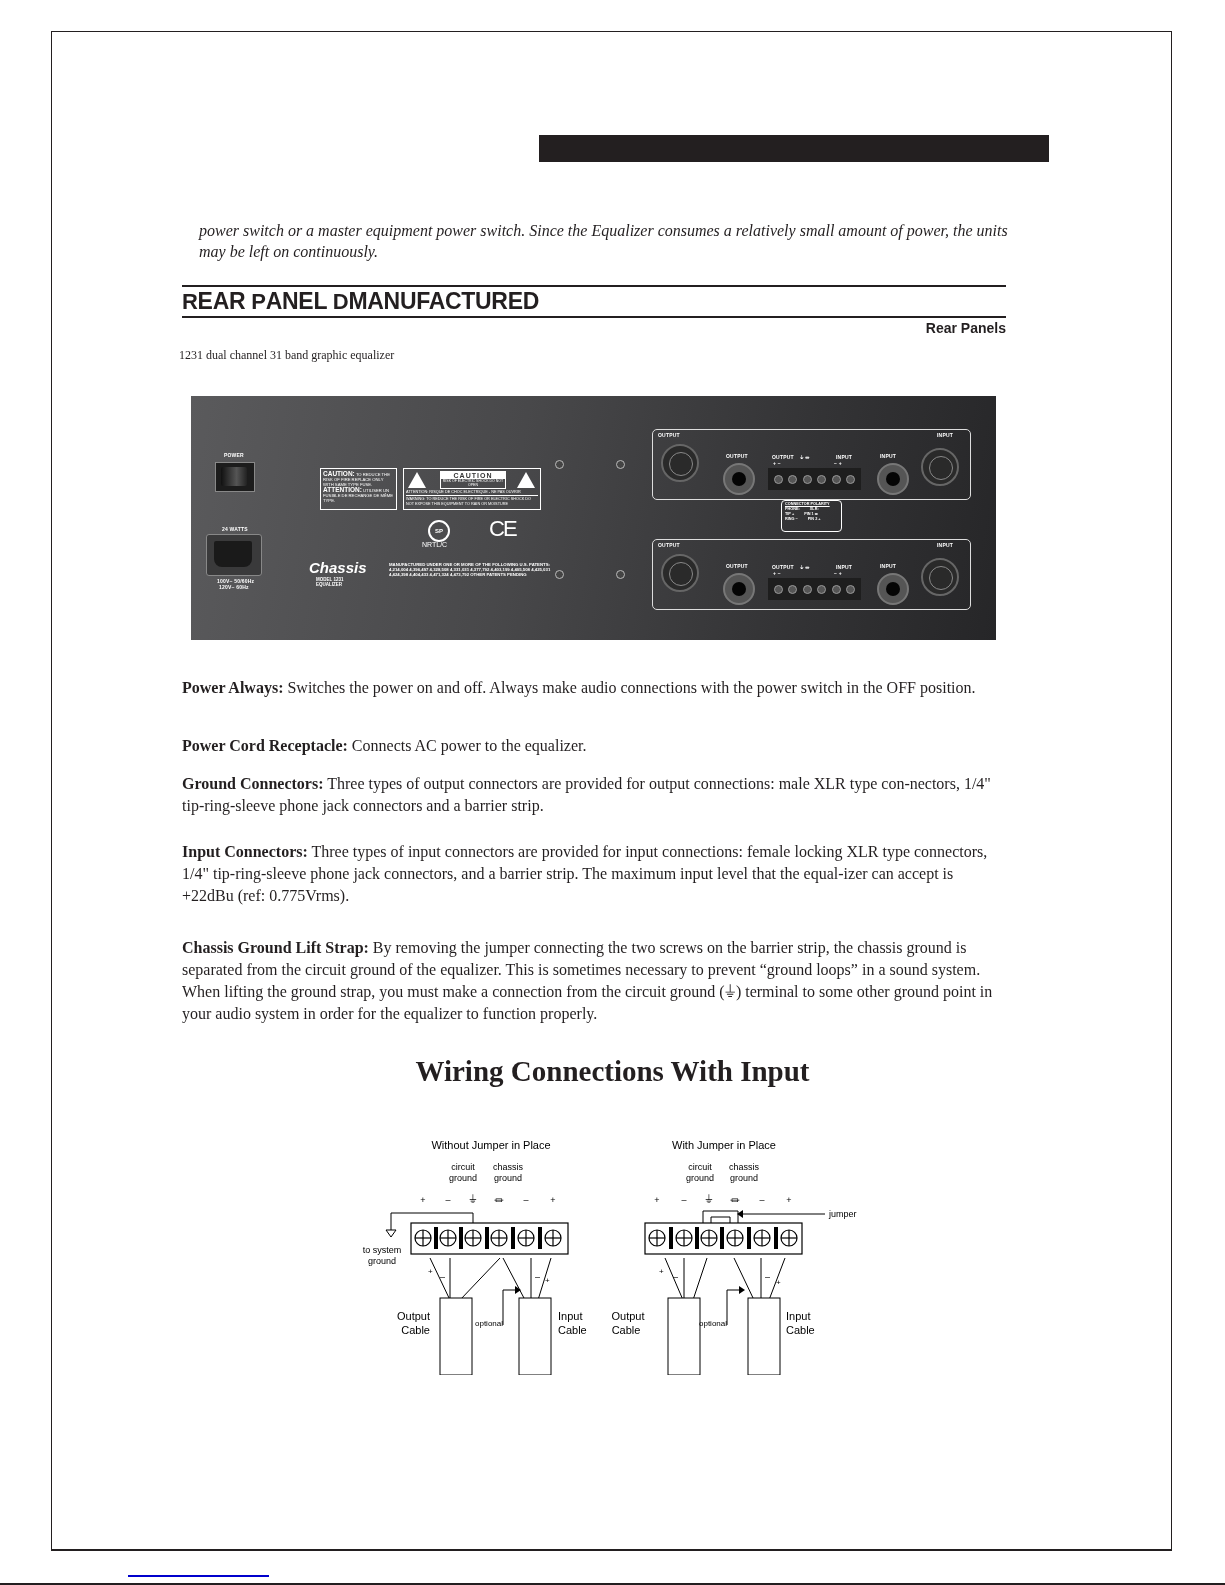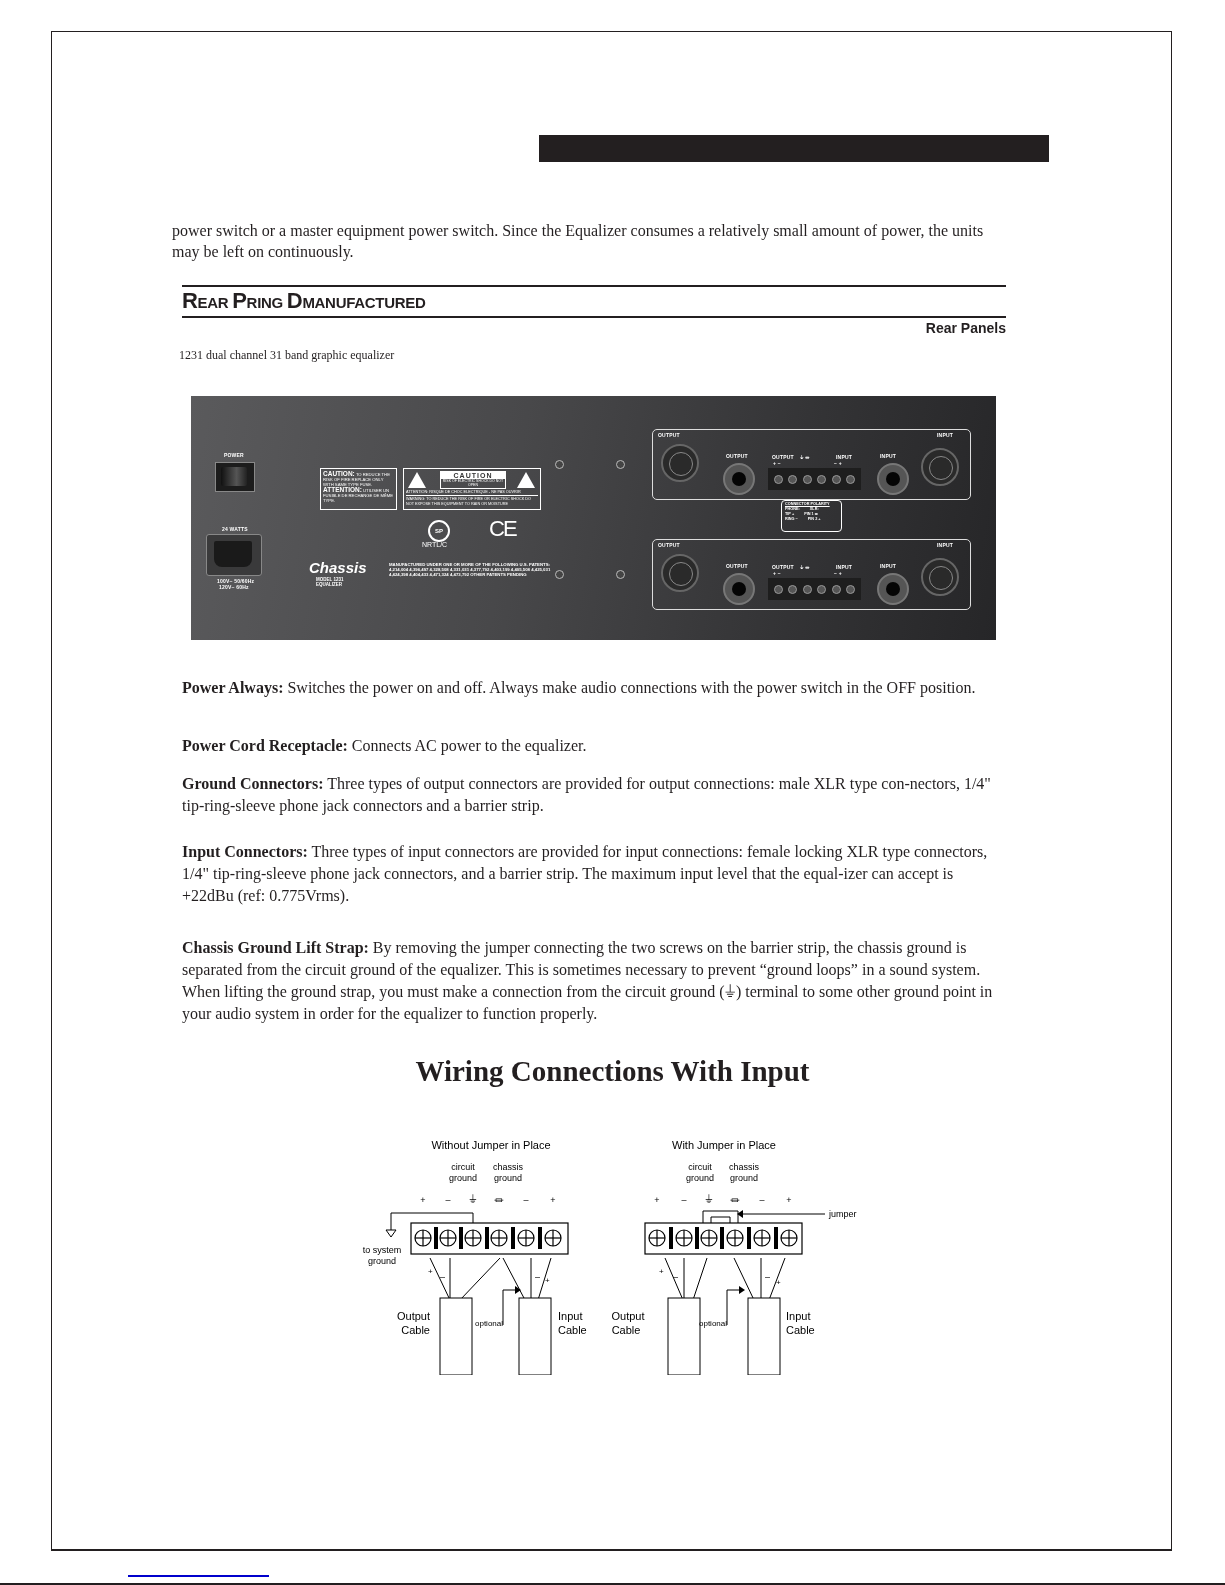--- a/index.html
+++ b/index.html
@@ -3,24 +3,24 @@
 <meta charset="utf-8">
 <style>
   html, body { margin:0; padding:0; background:#ffffff; }
   body { width:1225px; height:1585px; position:relative; overflow:hidden; font-family:"Liberation Serif", serif; color:#231f20; }
   .page-frame { position:absolute; left:51px; top:31px; width:1121px; height:1520px; border:1px solid #231f20; border-bottom:2px solid #231f20; box-sizing:border-box; }
   .header-bar { position:absolute; left:539px; top:135px; width:510px; height:27px; background:#231f20; }
   .bottom-link { position:absolute; left:128px; top:1574px; width:141px; height:1px; border-bottom:2px solid #0000cc; }
   .bottom-rule { position:absolute; left:0; top:1583px; width:1225px; height:2px; background:#231f20; }
 
   .text { position:absolute; font-size:16px; line-height:21px; }
-  .intro { left:172px; top:220px; width:820px; }
+  .intro { left:199px; top:220px; width:820px;font-style:italic; }
   .section-rule-top { position:absolute; left:182px; top:285px; width:824px; height:2px; background:#231f20; }
   .section-title { position:absolute; left:182px; top:288px; font-family:"Liberation Sans", sans-serif; font-weight:bold; font-size:22px; letter-spacing:-0.3px; }
-  .section-title .small { font-size:15px; }
+  .section-title .small { font-size:23px; }
   .section-rule-bottom { position:absolute; left:182px; top:316px; width:824px; height:2px; background:#231f20; }
   .subtitle { position:absolute; right:219px; top:320px; font-family:"Liberation Sans", sans-serif; font-weight:bold; font-size:14px; }
   .caption { position:absolute; left:179px; top:348px; font-size:12px; }
 
   
   .panel { position:absolute; left:191px; top:396px; width:805px; height:244px; background:linear-gradient(100deg,#5a5a5c 0%,#48484a 40%,#333335 75%,#262628 100%); font-family:"Liberation Sans", sans-serif; color:#fff; }
   .p-abs { position:absolute; }
   .p-lbl { font-size:5px; font-weight:bold; letter-spacing:0.2px; }
   .power-switch { left:24px; top:66px; width:38px; height:28px; background:#1c1c1c; border:1px solid #888; }
   .power-switch::after { content:""; position:absolute; left:5px; top:4px; width:26px; height:19px; background:linear-gradient(90deg,#111,#555 60%,#222); border-radius:2px; }
@@ -60,21 +60,21 @@
 </style>
 </head>
 <body>
 
 <div class="page-frame"></div>
 <div class="header-bar"></div>
 
 <div class="text intro">power switch or a master equipment power switch. Since the  Equalizer consumes a relatively small  amount of power, the units may be left on continuously.</div>
 
 <div class="section-rule-top"></div>
-<div class="section-title"><span>R</span><span class="small">EAR </span><span>P</span><span class="small">RING </span><span>D</span><span class="small">MANUFACTURED</span></div>
+<div class="section-title"><span>R</span><span class="small">EAR </span><span>P</span><span class="small">ANEL </span><span>D</span><span class="small">MANUFACTURED</span></div>
 <div class="section-rule-bottom"></div>
 <div class="subtitle">Rear Panels</div>
 <div class="caption">1231 dual channel 31 band graphic equalizer</div>
 
 <div class="panel">
   <div class="p-abs p-lbl" style="left:33px;top:56px;">POWER</div>
   <div class="p-abs power-switch"></div>
 
   <div class="p-abs p-lbl" style="left:31px;top:130px;">24 WATTS</div>
   <div class="p-abs iec">

